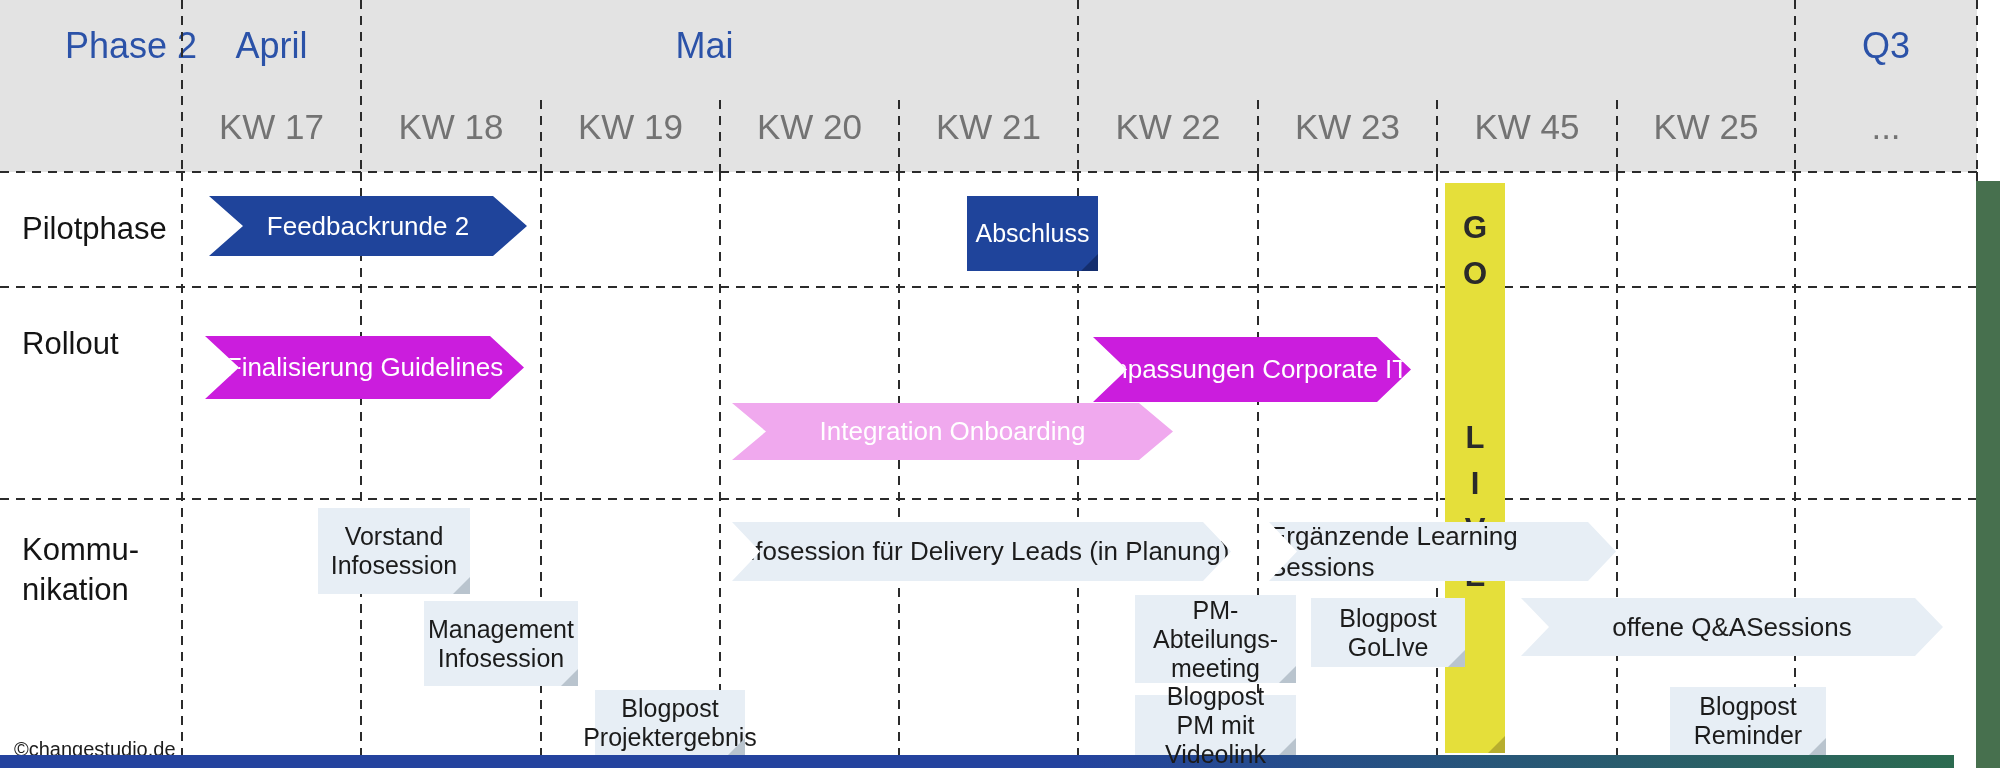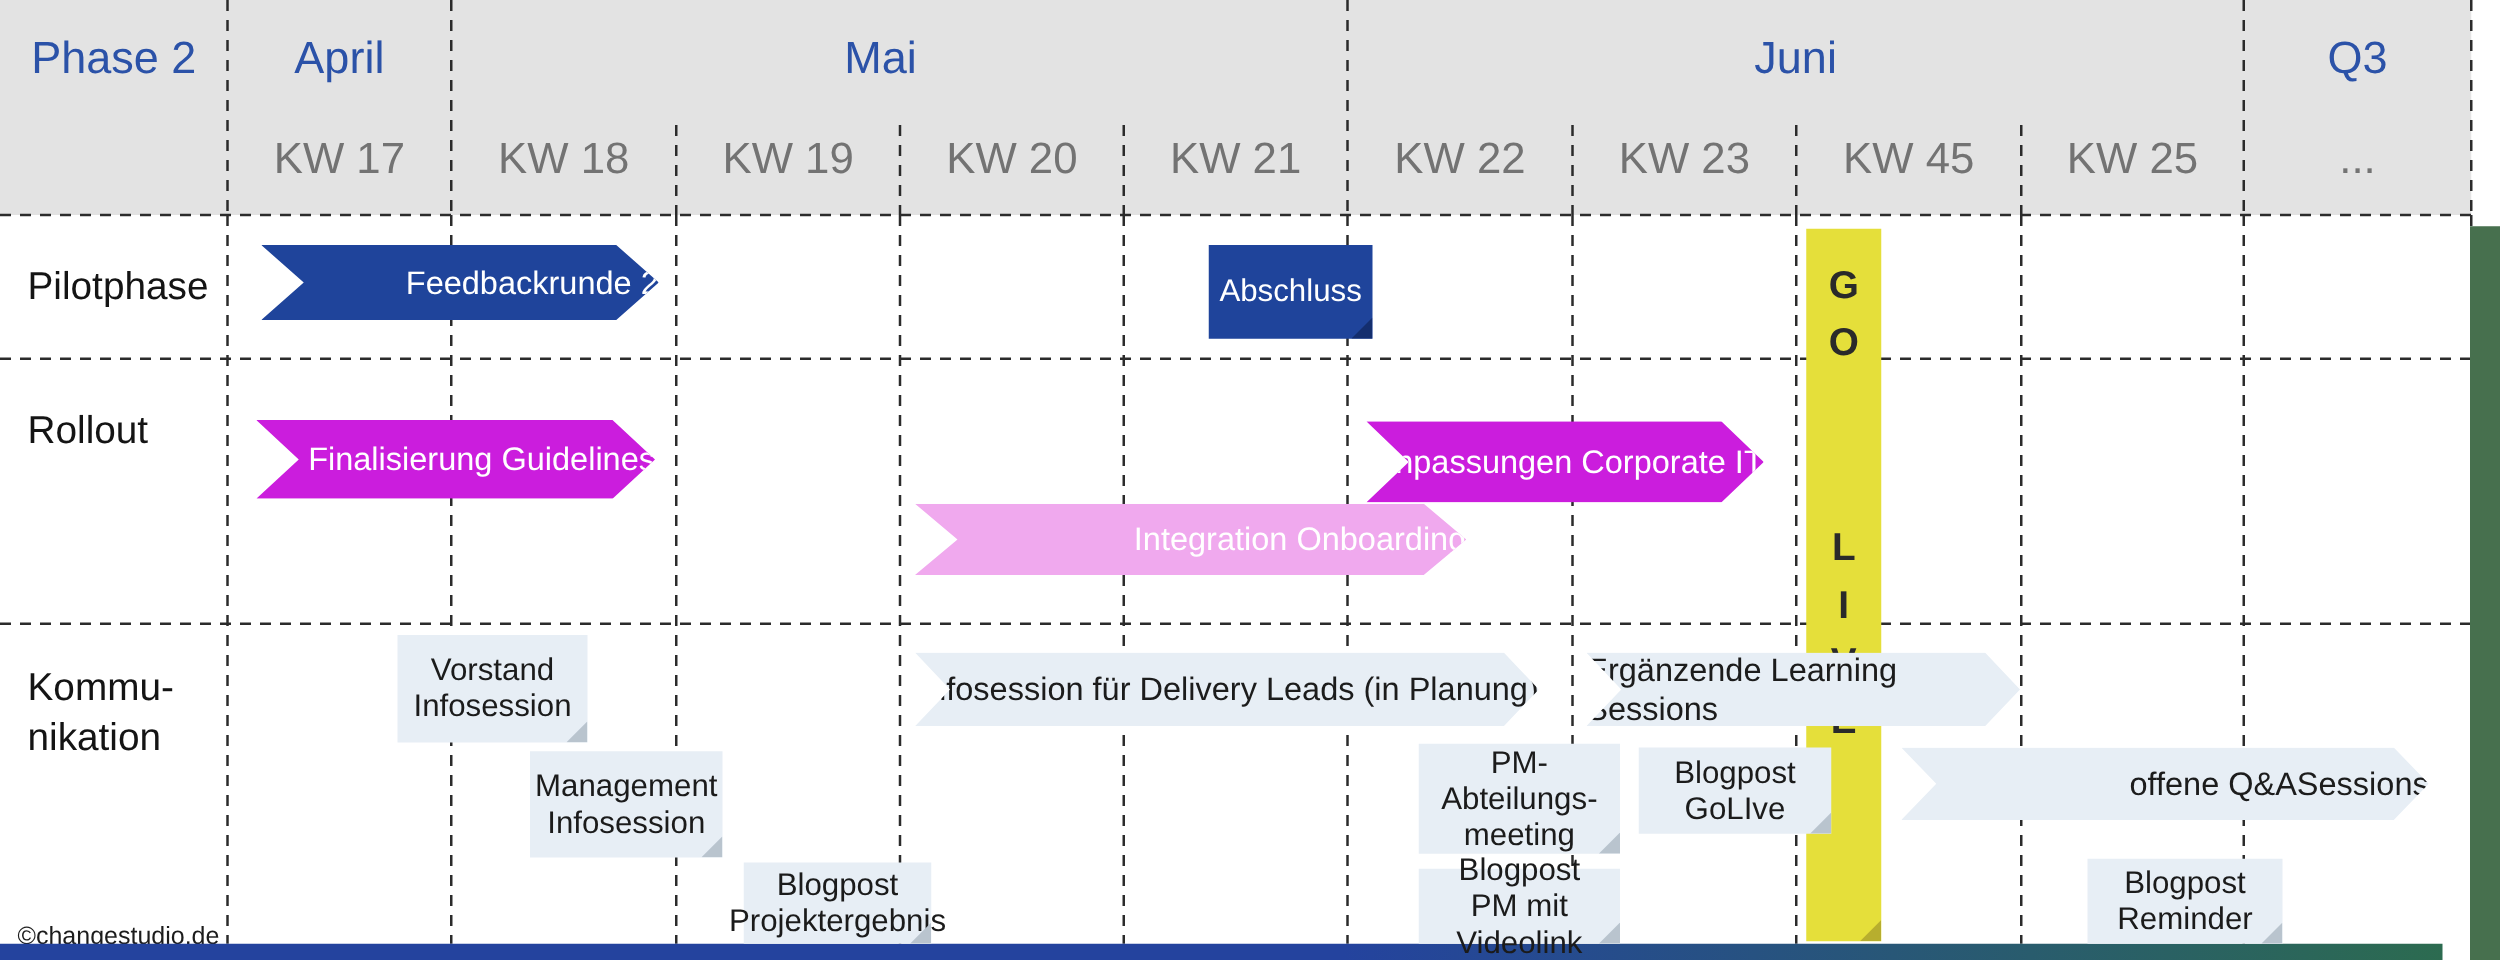--- a/index.html
+++ b/index.html
@@ -10,21 +10,21 @@
   .mlabel{position:absolute;top:22px;height:48px;display:flex;align-items:center;justify-content:center;
           font-size:36px;color:#2b52a8;}
   .wlabel{position:absolute;top:106px;height:42px;display:flex;align-items:center;justify-content:center;
           font-size:35px;color:#737373;}
   
   .vline{position:absolute;width:2px;background:repeating-linear-gradient(180deg,#2b2b2b 0 9px,transparent 9px 16px);}
   .hline{position:absolute;height:2px;background:repeating-linear-gradient(90deg,#2b2b2b 0 9px,transparent 9px 16px);}
   
   .rowlabel{position:absolute;left:22px;font-size:31px;color:#141414;line-height:40px;margin-top:24px;}
   
-  .chev{position:absolute;--ah:34px;display:flex;align-items:center;justify-content:flex-end;
+  .chev{position:absolute;--ah:34px;display:flex;align-items:center;justify-content:center;
         color:#ffffff;font-size:26px;z-index:3;
         clip-path:polygon(0 0,calc(100% - var(--ah)) 0,100% 50%,calc(100% - var(--ah)) 100%,0 100%,var(--ah) 50%);}
   .chev.navy{background:#1f449b;}
   .chev.magenta{background:#cb1ddd;}
   .chev.pink{background:#f0a9ee;}
   .chev.lb{--ah:28px;background:#e7eef5;color:#1c1c1c;}
   
   .note{position:absolute;background:#e7eef5;color:#1b1b1b;font-size:25px;line-height:1.16;
         display:flex;flex-direction:column;align-items:center;justify-content:center;text-align:center;z-index:2;margin-left:44px;}
   .note::after{content:"";position:absolute;right:0;bottom:0;width:17px;height:17px;background:#b9c4ce;
@@ -45,24 +45,23 @@
              background:linear-gradient(90deg,#24439e 0%,#24439e 55%,#2c6b50 100%);}
   .credit{position:absolute;left:14px;top:738px;font-size:20px;color:#1c1c1c;}
 </style>
 </head>
 <body>
 
 <div class="canvas">
 
   <div class="hdr-bg"></div>
 
-  <div class="mlabel" style="left:0;width:182px;">Phase 2</div>
+  <div class="mlabel" style="left:0;width:182px;padding-left:40px;">Phase 2</div>
   <div class="mlabel" style="left:182px;width:179px;">April</div>
   <div class="mlabel" style="left:346px;width:717px;">Mai</div>
-  <div class="mlabel" style="left:1078px;width:717px;">Juni</div>
   <div class="mlabel" style="left:1795px;width:182px;">Q3</div>
 
   <div class="wlabel" style="left:182px;width:179px;">KW 17</div>
   <div class="wlabel" style="left:361px;width:180px;">KW 18</div>
   <div class="wlabel" style="left:541px;width:179px;">KW 19</div>
   <div class="wlabel" style="left:720px;width:179px;">KW 20</div>
   <div class="wlabel" style="left:899px;width:179px;">KW 21</div>
   <div class="wlabel" style="left:1078px;width:180px;">KW 22</div>
   <div class="wlabel" style="left:1258px;width:179px;">KW 23</div>
   <div class="wlabel" style="left:1437px;width:180px;">KW 45</div>

